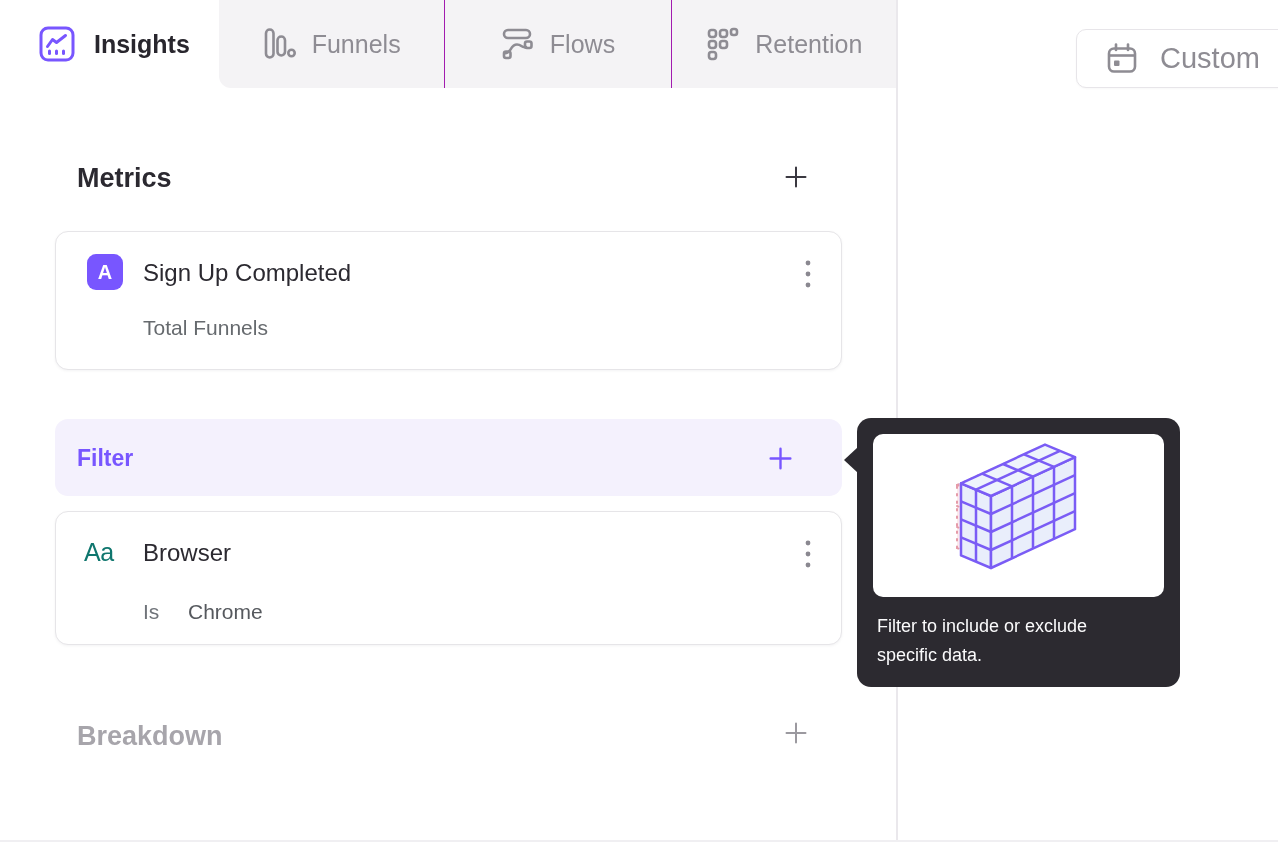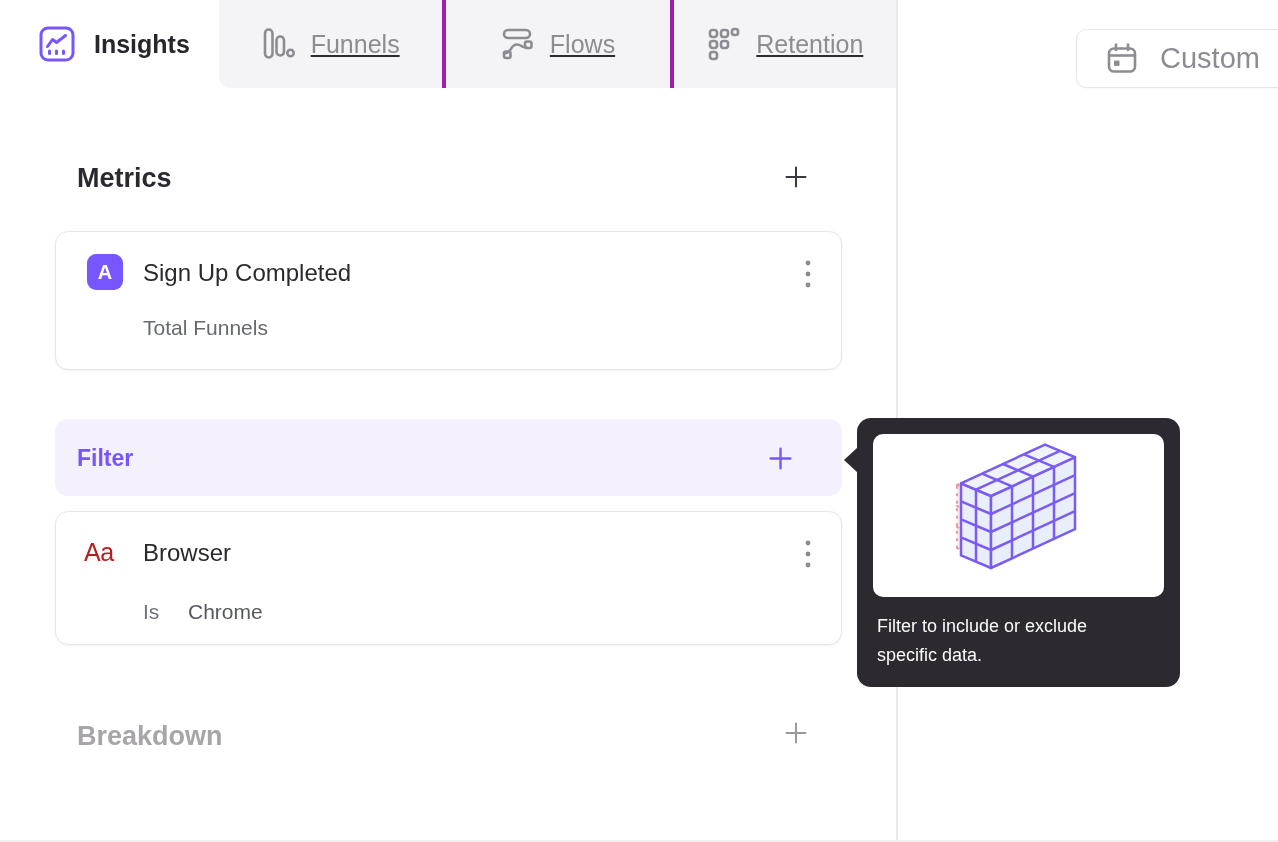--- a/index.html
+++ b/index.html
@@ -11,27 +11,27 @@
   
   .tabbar { position:absolute; left:0; top:0; width:897px; height:88px; }
   .tab-active {
     position:absolute; left:0; top:0; width:219px; height:88px;
     background:#ffffff; display:flex; align-items:center; gap:18px;
     padding-left:38px; cursor:pointer;
   }
   .tab-active .tab-label { font-size:25px; font-weight:700; color:#28262d; }
   .tabs-gray {
     position:absolute; left:219px; top:0; width:678px; height:88px;
-    background:#f4f3f5; border-radius:0 0 0 12px; display:flex;text-decoration:underline;
+    background:#f4f3f5; border-radius:0 0 0 12px; display:flex;
   }
   .tab-gray {
     flex:1; display:flex; align-items:center; justify-content:center;
     gap:15px; cursor:pointer;
   }
-  .tab-gray + .tab-gray { border-left:4px solid #a21caf; }
+  .tab-gray + .tab-gray { border-left:1px solid #a21caf; }
   .tab-gray .tab-label { font-size:25px; font-weight:500; color:#8e8c93; }
   
   .v-divider { position:absolute; left:896px; top:0; width:2px; height:842px; background:#eae8ec; }
   .custom-btn {
     position:absolute; left:1076px; top:29px; width:240px; height:59px;
     background:#ffffff; border:1px solid #e7e5e9; border-radius:10px;
     display:flex; align-items:center; gap:20px; padding-left:27px;
     box-shadow:0 1px 2px rgba(25,23,40,0.03); cursor:pointer;
   }
   .custom-btn .btn-label { font-size:29px; font-weight:500; color:#8e8c93; }
@@ -52,21 +52,21 @@
   }
   .metric-card { top:231px; height:139px; }
   .property-card { top:511px; height:134px; }
   .letter-badge {
     position:absolute; left:31px; top:22px; width:36px; height:36px;
     background:#7856ff; border-radius:9px; display:flex; align-items:center;
     justify-content:center; color:#ffffff; font-size:20px; font-weight:700;
   }
   .type-icon-text {
     position:absolute; left:28px; top:26px; font-size:25px; font-weight:500;
-    color:#b91c1c; letter-spacing:-0.5px;
+    color:#0f766e; letter-spacing:-0.5px;
   }
   .card-title { position:absolute; left:87px; top:27px; font-size:24px; font-weight:500; color:#2b2930; }
   .card-subtitle { position:absolute; left:87px; font-size:21px; color:#666a6e; }
   .metric-card .card-subtitle { top:84px; }
   .property-card .op { position:absolute; left:87px; top:88px; font-size:21px; color:#70747a; }
   .property-card .val { position:absolute; left:132px; top:88px; font-size:21px; color:#56595e; }
   .kebab-btn {
     position:absolute; left:730px; top:20px; width:44px; height:44px;
     display:flex; align-items:center; justify-content:center;
     background:transparent; border:none; cursor:pointer;

